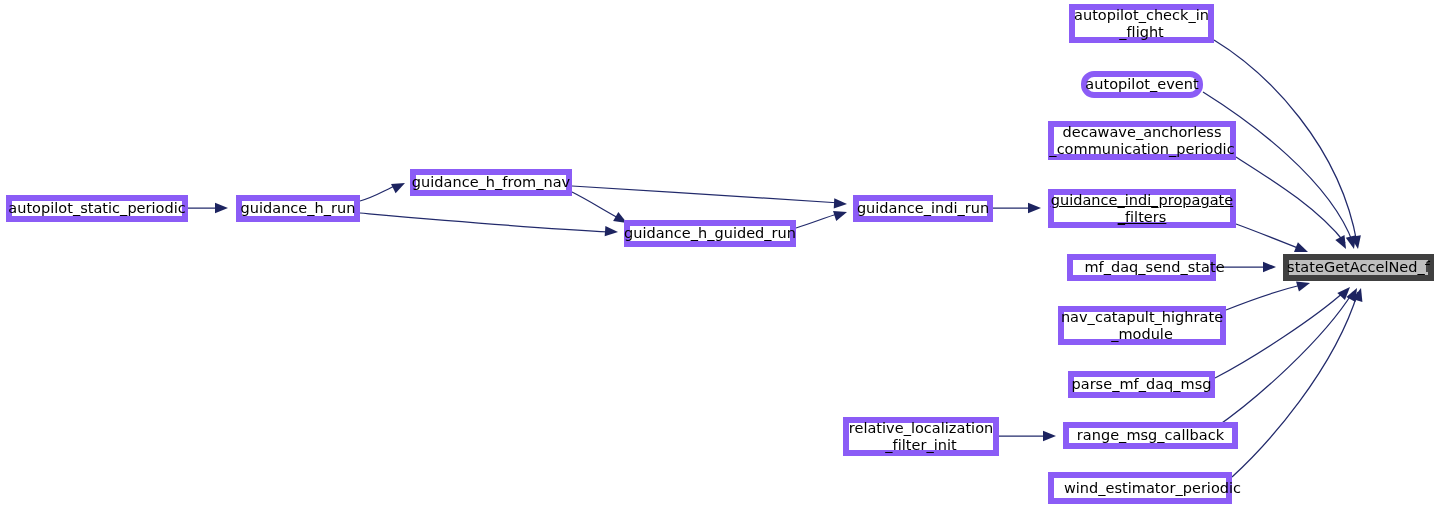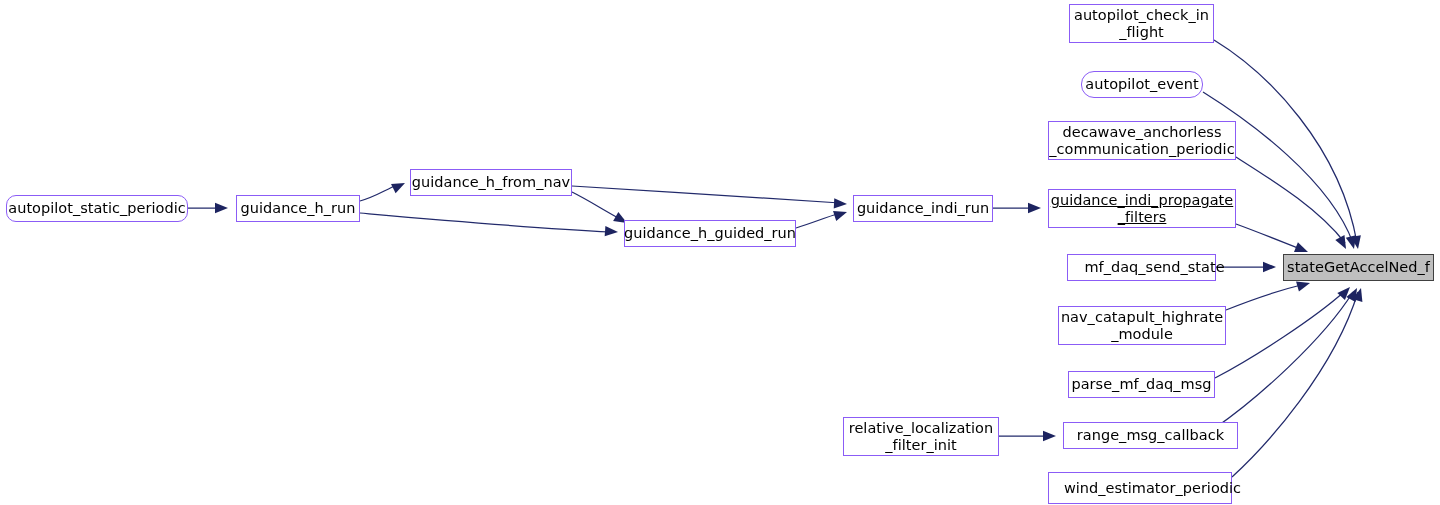--- a/index.html
+++ b/index.html
@@ -18,21 +18,21 @@
   #graph-svg {
     position: absolute;
     left: 0;
     top: 0;
     width: 1440px;
     height: 505px;
   }
   .gnode {
     position: absolute;
     box-sizing: border-box;
-    border: 1px solid #8b5cf6;
+    border: 6px solid #8b5cf6;
     background: #ffffff;
     color: #000000;
     font-size: 14.5px;
     line-height: 1.12;
     text-align: center;
     display: flex;
     align-items: center;
     justify-content: center;
     white-space: pre-line;
     letter-spacing: 0.02px;
@@ -93,21 +93,21 @@
         <path d="M0,0 L-13,-5.2 L-13,5.2 Z" class="edge-head" transform="translate(1308,252) rotate(22)"></path>
         <path d="M0,0 L-13,-5.2 L-13,5.2 Z" class="edge-head" transform="translate(1276,267) rotate(0)"></path>
         <path d="M0,0 L-13,-5.2 L-13,5.2 Z" class="edge-head" transform="translate(1310,283) rotate(-16)"></path>
         <path d="M0,0 L-13,-5.2 L-13,5.2 Z" class="edge-head" transform="translate(1350,287) rotate(-47)"></path>
         <path d="M0,0 L-13,-5.2 L-13,5.2 Z" class="edge-head" transform="translate(1357,288) rotate(-62)"></path>
         <path d="M0,0 L-13,-5.2 L-13,5.2 Z" class="edge-head" transform="translate(1361,288) rotate(-74)"></path>
       </g>
   </svg>
 
   <div id="node-layer">
-      <div class="gnode" style="left: 6px; top: 195px; width: 182px; height: 27px; border-radius: 10px;">autopilot_static_periodic</div>
+      <div class="gnode" style="left: 6px; top: 195px; width: 182px; height: 27px;">autopilot_static_periodic</div>
       <div class="gnode" style="left: 236px; top: 195px; width: 124px; height: 27px;">guidance_h_run</div>
       <div class="gnode" style="left: 410px; top: 169px; width: 162px; height: 27px;">guidance_h_from_nav</div>
       <div class="gnode" style="left: 624px; top: 220px; width: 172px; height: 27px;">guidance_h_guided_run</div>
       <div class="gnode" style="left: 853px; top: 195px; width: 140px; height: 27px;">guidance_indi_run</div>
       <div class="gnode" style="left: 843px; top: 417px; width: 156px; height: 39px;">relative_localization
 _filter_init</div>
       <div class="gnode" style="left: 1069px; top: 4px; width: 145px; height: 39px;">autopilot_check_in
 _flight</div>
       <div class="gnode" style="left: 1081px; top: 71px; width: 122px; height: 27px; border-radius: 13px;">autopilot_event</div>
       <div class="gnode" style="left: 1048px; top: 121px; width: 188px; height: 39px;">decawave_anchorless

